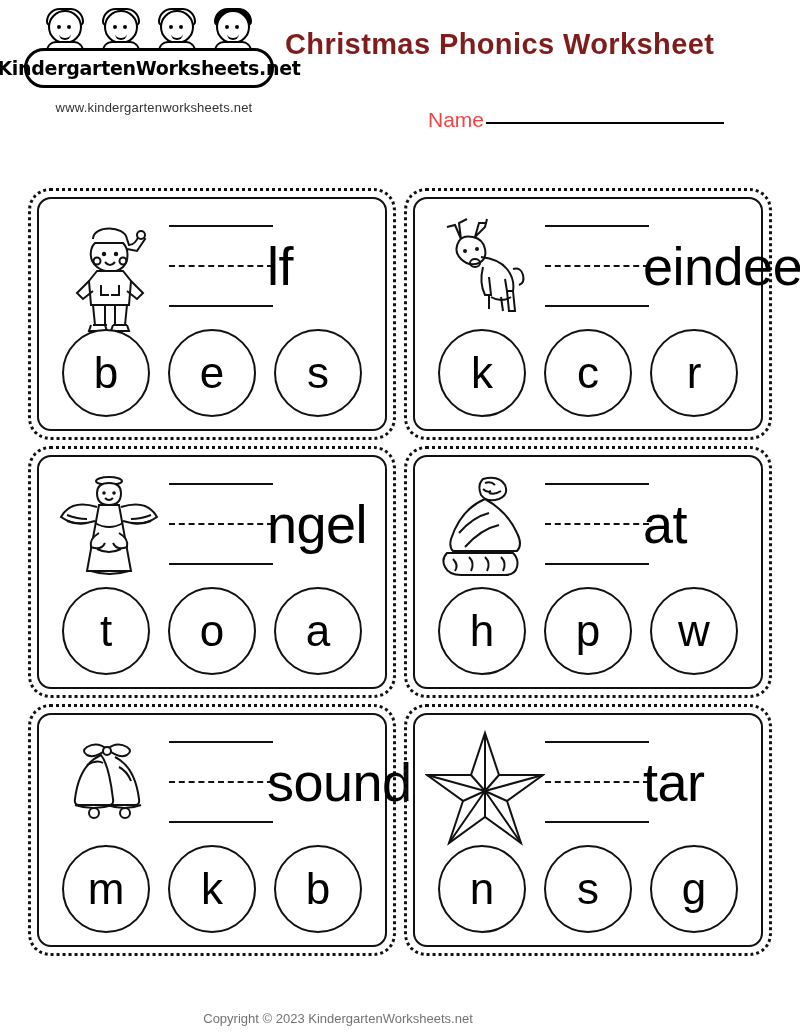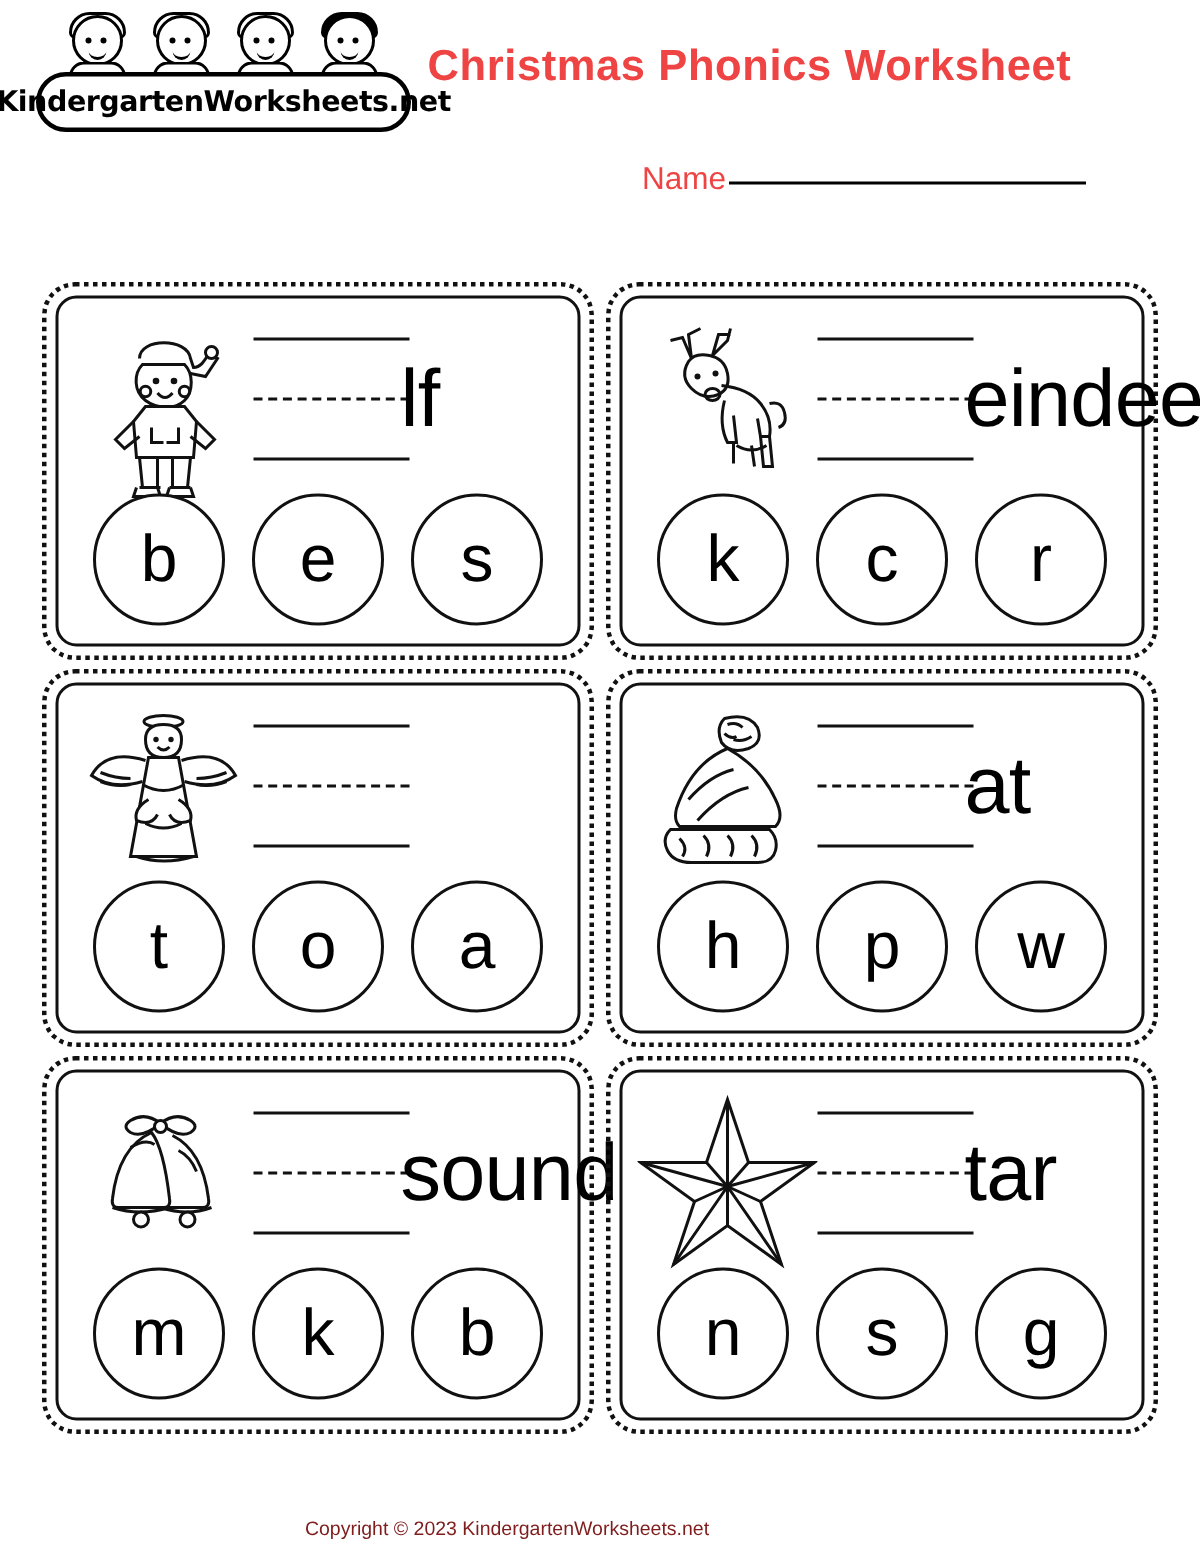--- a/index.html
+++ b/index.html
@@ -129,21 +129,21 @@
 
   .title {
     position: absolute;
     left: 285px;
     top: 28px;
     width: 500px;
     font-family: "Liberation Sans", sans-serif;
     font-size: 29px;
     font-weight: bold;
     letter-spacing: 0.4px;
-    color: #ef4444;
+    color: #7f1d1d;
   }
   .name-line {
     position: absolute;
     left: 428px;
     top: 108px;
     font-size: 21px;
     color: #ef4444;
     white-space: nowrap;
   }
   .name-rule {
@@ -269,21 +269,21 @@
   }
 
   
   .footer {
     position: absolute;
     left: 0;
     bottom: 8px;
     width: 676px;
     text-align: center;
     font-size: 13px;
-    color: #7f1d1d;
+    color: #737373;
     line-height: 17px;
   }
 
   svg { display: block; }
 </style>
 </head>
 <body>
 
 <div class="header">
 
@@ -320,20 +320,21 @@
           <div class="eye l"></div>
             <div class="eye r"></div>
             <div class="mouth"></div>
           <div class="body"></div>
         </div>
       </div>
       <div class="logo-ribbon">
         <span class="logo-text">KindergartenWorksheets.net</span>
       </div>
     </div>
+    <div class="logo-url">www.kindergartenworksheets.net</div>
   </div>
 
   <div class="title">Christmas Phonics Worksheet</div>
 
   <div class="name-line">
     <span>Name</span><span class="name-rule"></span>
   </div>
 
 </div>
 
@@ -433,20 +434,21 @@
             <path d="M70 70 q10 6 8 14 q-10 4 -14 -4" fill="#fff"></path>
             <path d="M48 86 q12 6 24 0"></path>
             <path d="M42 108 q18 6 38 0"></path>
           </svg>
         </div>
         <div class="writing">
           <div class="wl top"></div>
           <div class="wl mid"></div>
           <div class="wl bot"></div>
         </div>
+        <div class="word">ngel</div>
       </div>
       <div class="choices">
         <div class="choice">t</div>
         <div class="choice">o</div>
         <div class="choice">a</div>
       </div>
     </div>
   </div>
 
   <div class="card">

